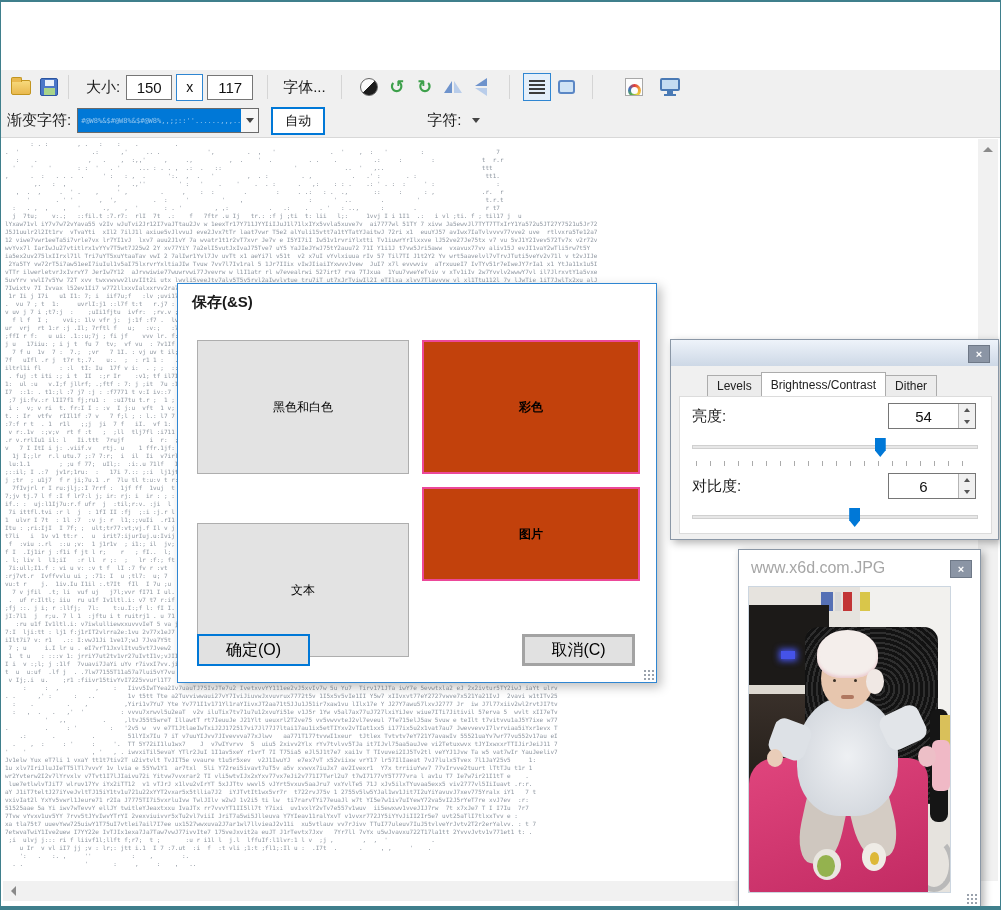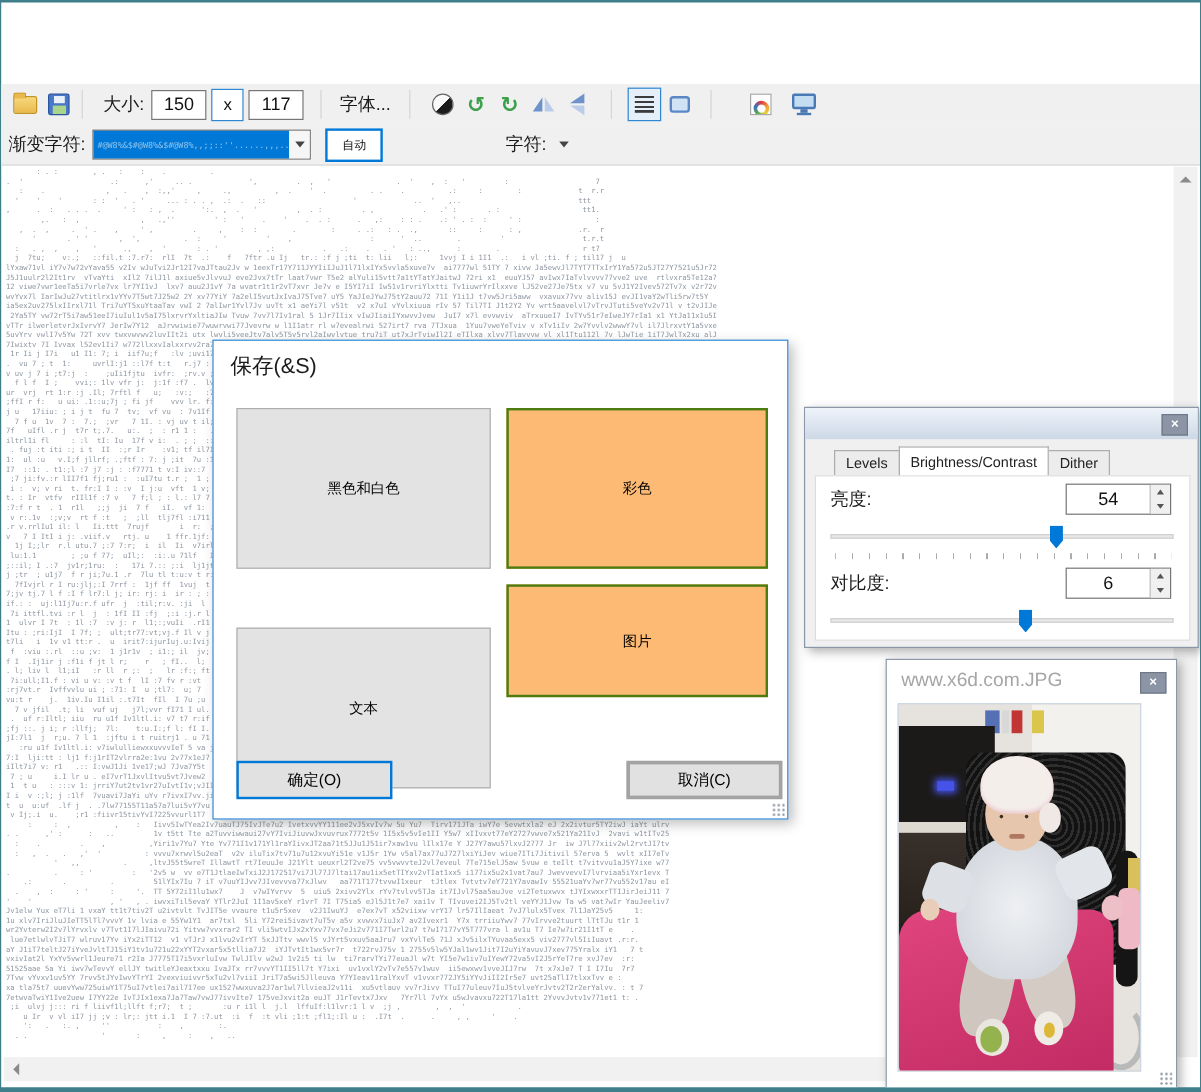--- a/index.html
+++ b/index.html
@@ -31,21 +31,21 @@
   .tb1 { top:68px; height:34px; }
   .tb2 { top:102px; height:34px; border-bottom:1px solid #d8d8d8; }
   .sep { width:1px; height:24px; background:#d5d5d5; margin:0 5px; }
   .tb-btn { height:28px; min-width:28px; display:flex; align-items:center; justify-content:center; }
   .tb-label { font-size:15px; color:#1a1a1a; margin:0 6px; }
   .tb-input { width:46px; height:25px; border:1px solid #767676; background:#fff; text-align:center;
               font-size:15px; color:#111; display:flex; align-items:center; justify-content:center; }
   .btn-x { width:27px; height:27px; border:1px solid #2f86d2; background:#fff; font-size:14px; color:#111;
            display:flex; align-items:center; justify-content:center; margin:0 4px; }
   .btn-flat { font-size:15px; color:#1a1a1a; padding:4px 10px; }
-  .btn-auto { height:28px; padding:0 12px; border:2px solid #0078d7; background:#fff; font-size:10px; color:#111;
+  .btn-auto { height:28px; padding:0 12px; border:2px solid #0078d7; background:#fff; font-size:13px; color:#111;
               display:flex; align-items:center; justify-content:center; }
 
   .icon-folder { width:20px; height:15px; background:linear-gradient(#f7d97c,#e9b94e); border:1px solid #c2951f;
                  border-radius:2px; position:relative; }
   .icon-folder::before { content:""; position:absolute; left:-1px; top:-4px; width:9px; height:4px;
                  background:#e9b94e; border:1px solid #c2951f; border-bottom:none; border-radius:2px 2px 0 0; }
   .icon-save { width:18px; height:18px; background:#4a77c8; border:1px solid #2c55a0; border-radius:2px; position:relative; }
   .icon-save::before { content:""; position:absolute; left:4px; top:1px; width:9px; height:6px; background:#e8f0fa; }
   .icon-save::after  { content:""; position:absolute; left:3px; top:9px; width:11px; height:7px; background:#a9d489; }
   .icon-contrast { width:18px; height:18px; border-radius:50%; border:1px solid #666;
@@ -87,44 +87,44 @@
   
   .vscroll { position:absolute; left:977px; top:137px; width:20px; height:742px; background:#f1f1f1; }
   .hscroll { position:absolute; left:2px; top:879px; width:975px; height:20px; background:#f1f1f1; }
   .scroll-arrow { position:absolute; display:flex; align-items:center; justify-content:center; width:20px; height:20px; }
   .chev-up { border-bottom:5px solid #8a8a8a; border-left:5px solid transparent; border-right:5px solid transparent; }
   .chev-left { border-right:5px solid #8a8a8a; border-top:5px solid transparent; border-bottom:5px solid transparent; }
 
   
   .dialog { position:absolute; left:176px; top:281px; width:480px; height:400px; background:#fff;
             border:1px solid #2f86d2; box-shadow:4px 4px 10px rgba(0,0,0,.25); }
-  .dialog-title { position:absolute; left:14px; top:9px; font-size:18px; color:#1a1a1a; }
+  .dialog-title { position:absolute; left:14px; top:9px; font-size:15px; color:#1a1a1a;font-weight:bold; }
   .big-btn { position:absolute; display:flex; align-items:center; justify-content:center; font-size:12px; color:#000; }
   .big-gray { background:#e3e3e3; border:1px solid #aeaeae; }
-  .big-blue { background:#fdba74; border:2px solid #4d7c0f; }
+  .big-blue { background:#c2410c; border:2px solid #ec4899;font-weight:bold; }
   .bb-bw    { left:19px;  top:56px;  width:212px; height:134px; }
   .bb-color { left:244px; top:56px;  width:218px; height:134px; }
   .bb-text  { left:19px;  top:203px; width:212px; height:134px;margin-top:36px; }
   .bb-image { left:244px; top:203px; width:218px; height:94px; }
-  .dlg-btn { position:absolute; top:350px; width:130px; height:32px; display:flex; align-items:center;
-             justify-content:center; font-size:13px; color:#000; background:#e1e1e1; }
+  .dlg-btn { position:absolute; top:350px; width:113px; height:32px; display:flex; align-items:center;
+             justify-content:center; font-size:16px; color:#000; background:#e1e1e1; }
   .btn-ok { left:19px; border:2px solid #0078d7; }
   .btn-cancel { left:344px; border:3px solid #a3a3a3; }
   .grip { position:absolute; width:11px; height:11px;
           background-image:radial-gradient(#9aa2ac 1px, transparent 1.2px); background-size:4px 4px; }
 
   
   .panel { position:absolute; left:669px; top:337px; width:329px; height:201px; background:#f0f0f0;
            border:1px solid #8a97a6; box-shadow:3px 3px 8px rgba(0,0,0,.3); }
   .panel-titlebar { position:absolute; left:0; top:0; width:100%; height:26px;
            background:linear-gradient(#eef3fa,#cdd8e6); }
   .mini-close { position:absolute; top:5px; right:8px; width:22px; height:18px; background:#8b95a5;
            color:#fff; font-size:11px; font-weight:bold; display:flex; align-items:center; justify-content:center;
            border:1px solid #6e7887; }
-  .tabs { position:absolute; left:4px; top:32px; display:flex; align-items:flex-end;padding-left:20px; }
+  .tabs { position:absolute; left:16px; top:32px; display:flex; align-items:flex-end;padding-left:20px; }
   .tab { border:1px solid #acacac; background:#ececec; padding:3px 9px; font-size:12px; color:#222;
          border-bottom:none; margin-right:-1px; height:21px; }
   .tab.active { background:#fff; height:24px; position:relative; z-index:2; padding-top:5px; }
   .tab-page { position:absolute; left:8px; top:56px; width:313px; height:138px; background:#fff;
               border:1px solid #dcdcdc; }
   .p-label { position:absolute; font-size:15px; color:#1a1a1a; }
   .spinner { position:absolute; width:88px; height:26px; border:1px solid #767676; background:#fff; display:flex; }
   .spin-val { flex:1; display:flex; align-items:center; justify-content:center; font-size:15px; color:#111; }
   .spin-btns { width:17px; display:flex; flex-direction:column; border-left:1px solid #b5b5b5; }
   .spin-b { flex:1; background:#f0f0f0; display:flex; align-items:center; justify-content:center; }

